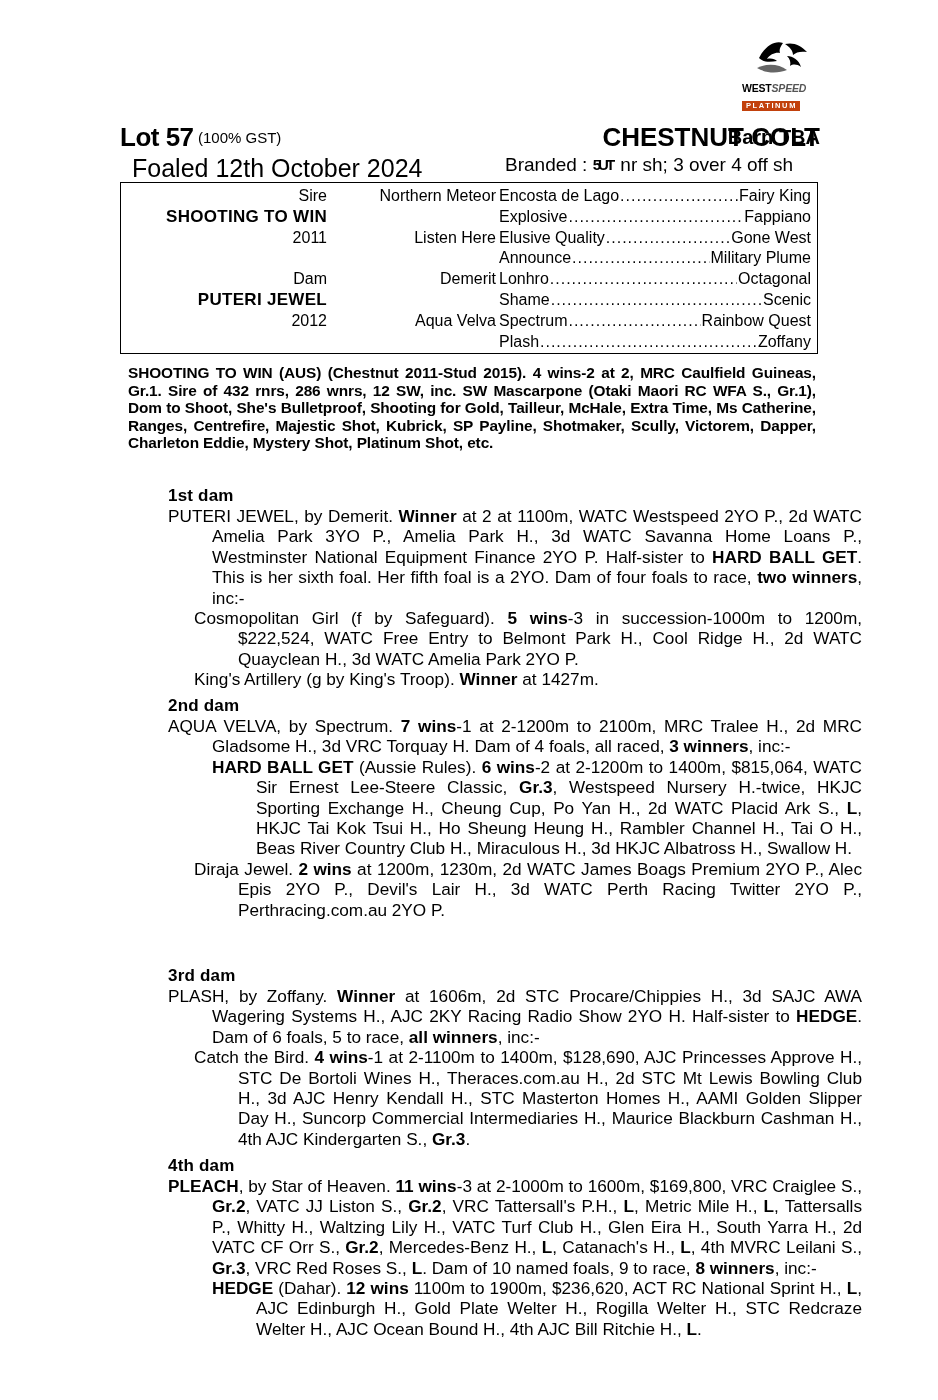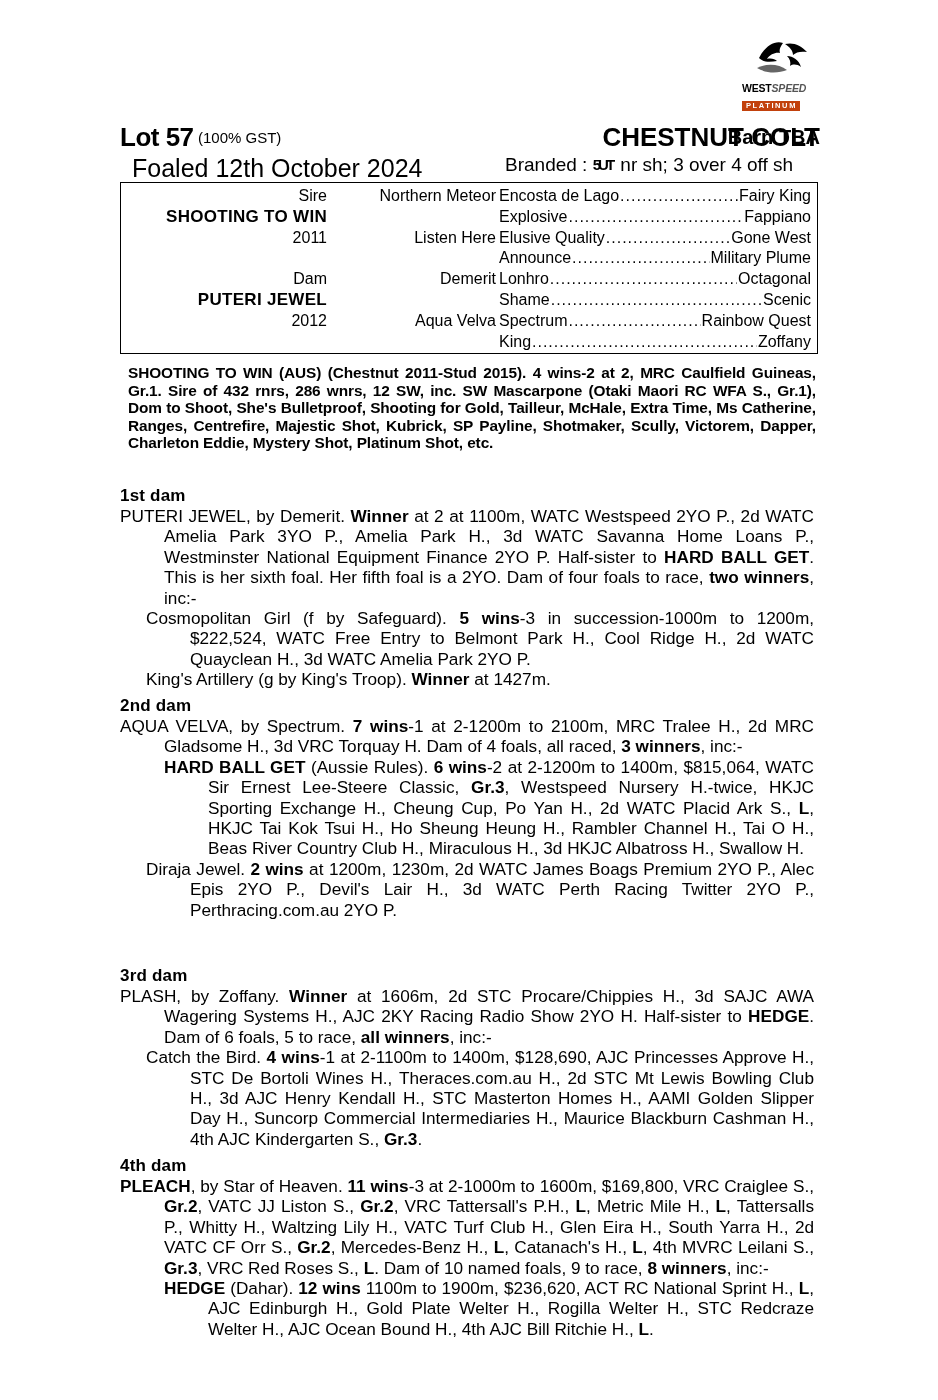--- a/index.html
+++ b/index.html
@@ -97,21 +97,21 @@
     position:absolute; left:8px; top:364px; width:688px;
     font-size:15.4px; font-weight:bold; line-height:17.6px;
     text-align:justify; letter-spacing:-0.1px;
   }
   .siresum > span{ display:inline; }
 
   
   .damhead{
     font-size:17px; font-weight:bold; letter-spacing:0.2px;
   }
-  .block{ position:absolute; width:694px; }
+  .block{ position:absolute; width:694px;margin-left:48px; }
   .para{
     font-size:17.2px; line-height:20.4px; text-align:justify;
     text-indent:-44px; padding-left:44px; margin:0;
   }
   .para.sub{
     text-indent:-44px; padding-left:70px; margin:0;
   }
   .para.sub2{
     text-indent:-44px; padding-left:88px; margin:0;
   }
@@ -214,21 +214,21 @@
           </div>
         <div class="ped-row">
             <span class="dots">
               <span class="l">Spectrum</span>
               <span class="fill">...........................................................</span>
               <span class="r">Rainbow Quest</span>
             </span>
           </div>
         <div class="ped-row">
             <span class="dots">
-              <span class="l">King</span>
+              <span class="l">Plash</span>
               <span class="fill">...........................................................</span>
               <span class="r">Zoffany</span>
             </span>
           </div>
       </div>
 
     </div>
   </div>
 
   <div class="siresum"><span>SHOOTING TO WIN (AUS) (Chestnut 2011-Stud 2015). 4 wins-2 at 2, MRC Caulfield Guineas, Gr.1. Sire of 432 rnrs, 286 wnrs, 12 SW, inc. SW Mascarpone (Otaki Maori RC WFA S., Gr.1), Dom to Shoot, She's Bulletproof, Shooting for Gold, Tailleur, McHale, Extra Time, Ms Catherine, Ranges, Centrefire, Majestic Shot, Kubrick, SP Payline, Shotmaker, Scully, Victorem, Dapper, Charleton Eddie, Mystery Shot, Platinum Shot, etc.</span></div>

